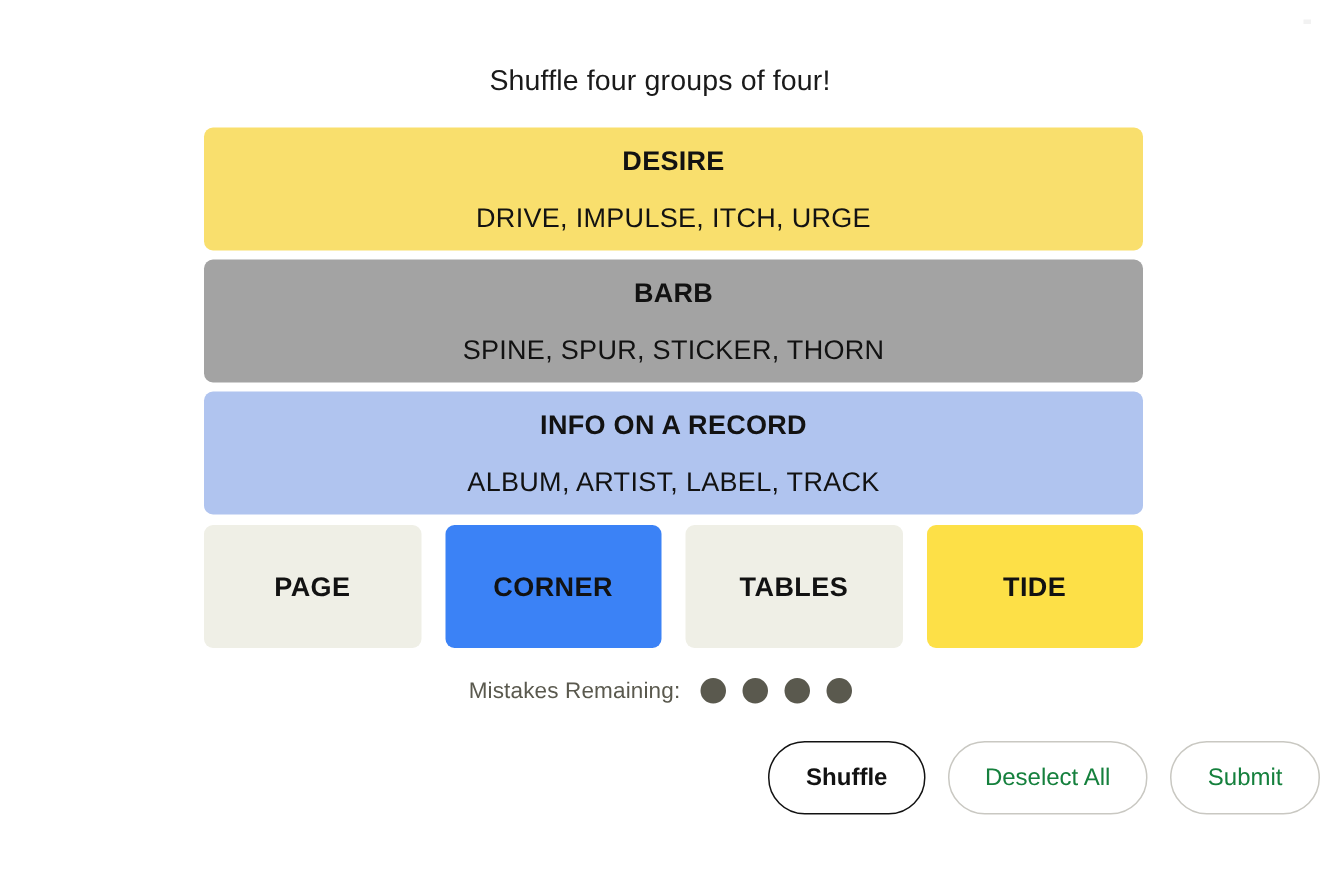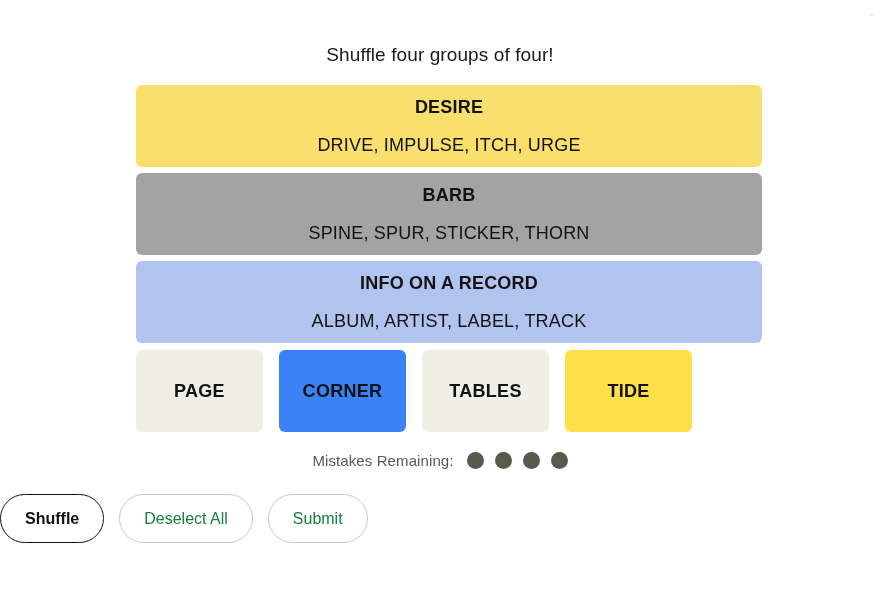--- a/index.html
+++ b/index.html
@@ -70,21 +70,21 @@
     font-weight: 400;
     color: #121212;
     letter-spacing: 0.2px;
     line-height: 24px;
     margin-top: 14px;
     text-transform: uppercase;
   }
 
   .tile-row {
     display: flex;
-    width: 556px;
+    width: 626px;
     gap: 16px;
     margin-top: 7px;
   }
   .tile {
     flex: 1 1 0;
     height: 82px;
     background: #efefe6;
     border-radius: 6px;
     display: flex;
     align-items: center;
@@ -127,21 +127,21 @@
   }
 
   
   .controls {
     position: absolute;
     left: 0;
     top: 494px;
     width: 880px;
     display: flex;
     align-items: center;
-    justify-content: flex-start;
+    justify-content: flex-end;
     gap: 15px;
   }
   .ctrl-btn {
     height: 49px;
     border-radius: 28px;
     background: #ffffff;
     display: flex;
     align-items: center;
     justify-content: center;
     font-size: 16px;

